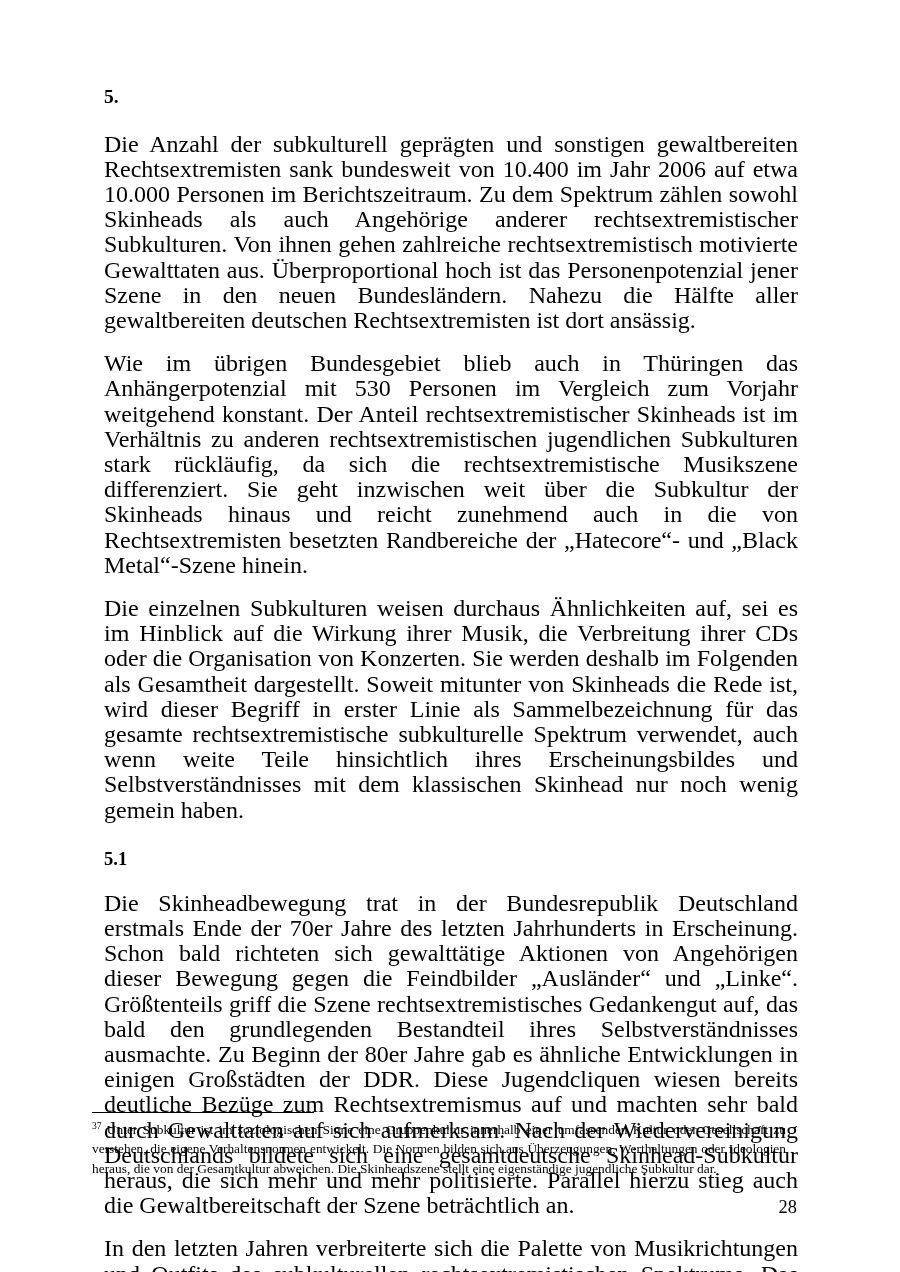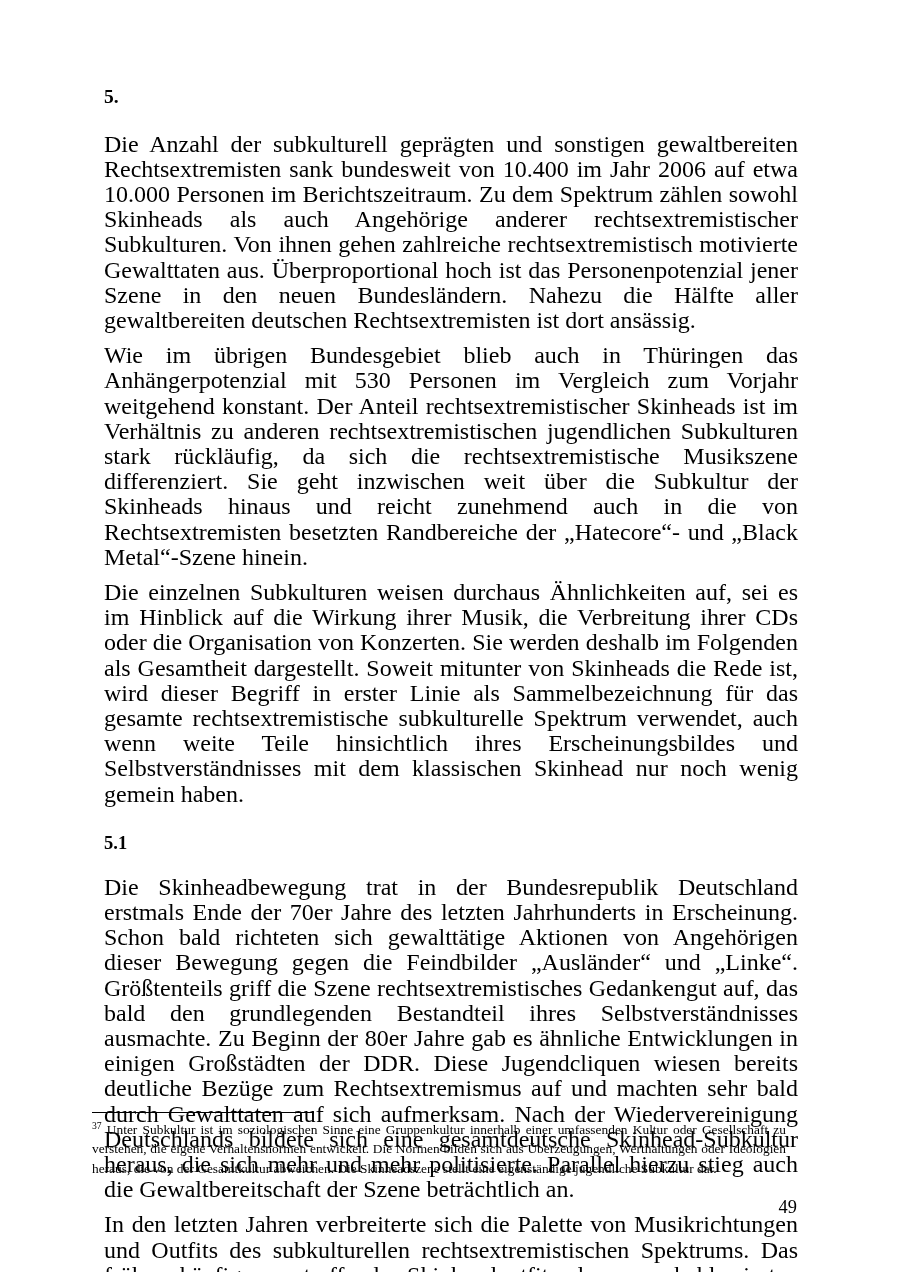--- a/index.html
+++ b/index.html
@@ -65,21 +65,21 @@
   
   p.body {
     margin: 0;
     font-size: 24px;
     line-height: 25.2px;
     text-align: justify;
     text-justify: inter-word;
     hyphens: manual;
   }
   p.body + p.body {
-    margin-top: 10px;
+    margin-top: 18px;
   }
 
   .gap-after-h1 { height: 22px; }
   .gap-before-h2 { height: 24px; }
   .gap-after-h2 { height: 20px; }
 
   
   .footnote-area {
     position: absolute;
     left: 92px;
@@ -144,15 +144,15 @@
     <p class="body">Die Skinheadbewegung trat in der Bundesrepublik Deutschland erstmals Ende der 70er Jahre des letzten Jahrhunderts in Erscheinung. Schon bald richteten sich gewalttätige Aktionen von Angehörigen dieser Bewegung gegen die Feindbilder „Ausländer“ und „Linke“. Größtenteils griff die Szene rechtsextremistisches Gedankengut auf, das bald den grundlegenden Bestandteil ihres Selbstverständnisses ausmachte. Zu Beginn der 80er Jahre gab es ähnliche Entwicklungen in einigen Großstädten der DDR. Diese Jugendcliquen wiesen bereits deutliche Bezüge zum Rechtsextremismus auf und machten sehr bald durch Gewalttaten auf sich aufmerksam. Nach der Wiedervereinigung Deutschlands bildete sich eine gesamtdeutsche Skinhead-Subkultur heraus, die sich mehr und mehr politisierte. Parallel hierzu stieg auch die Gewaltbereitschaft der Szene beträchtlich an.</p>
     <p class="body">In den letzten Jahren verbreiterte sich die Palette von Musikrichtungen und Outfits des subkulturellen rechtsextremistischen Spektrums. Das früher häufig anzutreffende Skinheadoutfit, das von kahlrasierten Köpfen („Glatzen“), Springerstiefeln (oft auch schweren, manchmal mit Stahlkappen versehenen Arbeitsschuhen) und Bomberjacken gekennzeichnet war, ist heute nur noch selten anzutreffen. Äußerlichkeiten wie Kleidung oder Haarschnitt lassen heute oft keine eindeutige Zuordnung zum subkulturellen rechtsextremistischen Spektrum mehr zu. Haben unpolitische Jugendliche teils ein für Skinheads vermeintlich typisches Äußeres angenommen, tragen viele subkulturell geprägte Rechtsextremisten oft längere Haare sowie nordisch-germanischen Schmuck. Entsprechende Bekleidung wird oft von Szenefirmen produziert, mitunter werden aber auch Marken bevorzugt, deren Hersteller sich teilweise explizit</p>
 
   </div>
 
   <div class="footnote-area">
     <hr class="footnote-rule">
     <p class="footnote"><sup>37</sup> <span>Unter Subkultur ist im soziologischen Sinne eine Gruppenkultur innerhalb einer umfassenden Kultur oder Gesellschaft zu verstehen, die eigene Verhaltensnormen entwickelt. Die Normen bilden sich aus Überzeugungen, Werthaltungen oder Ideologien heraus, die von der Gesamtkultur abweichen. Die Skinheadszene stellt eine eigenständige jugendliche Subkultur dar.</span></p>
   </div>
 
-  <div class="page-number">49</div>
+  <div class="page-number">28</div>
 
 </div>
 
 </body></html>

